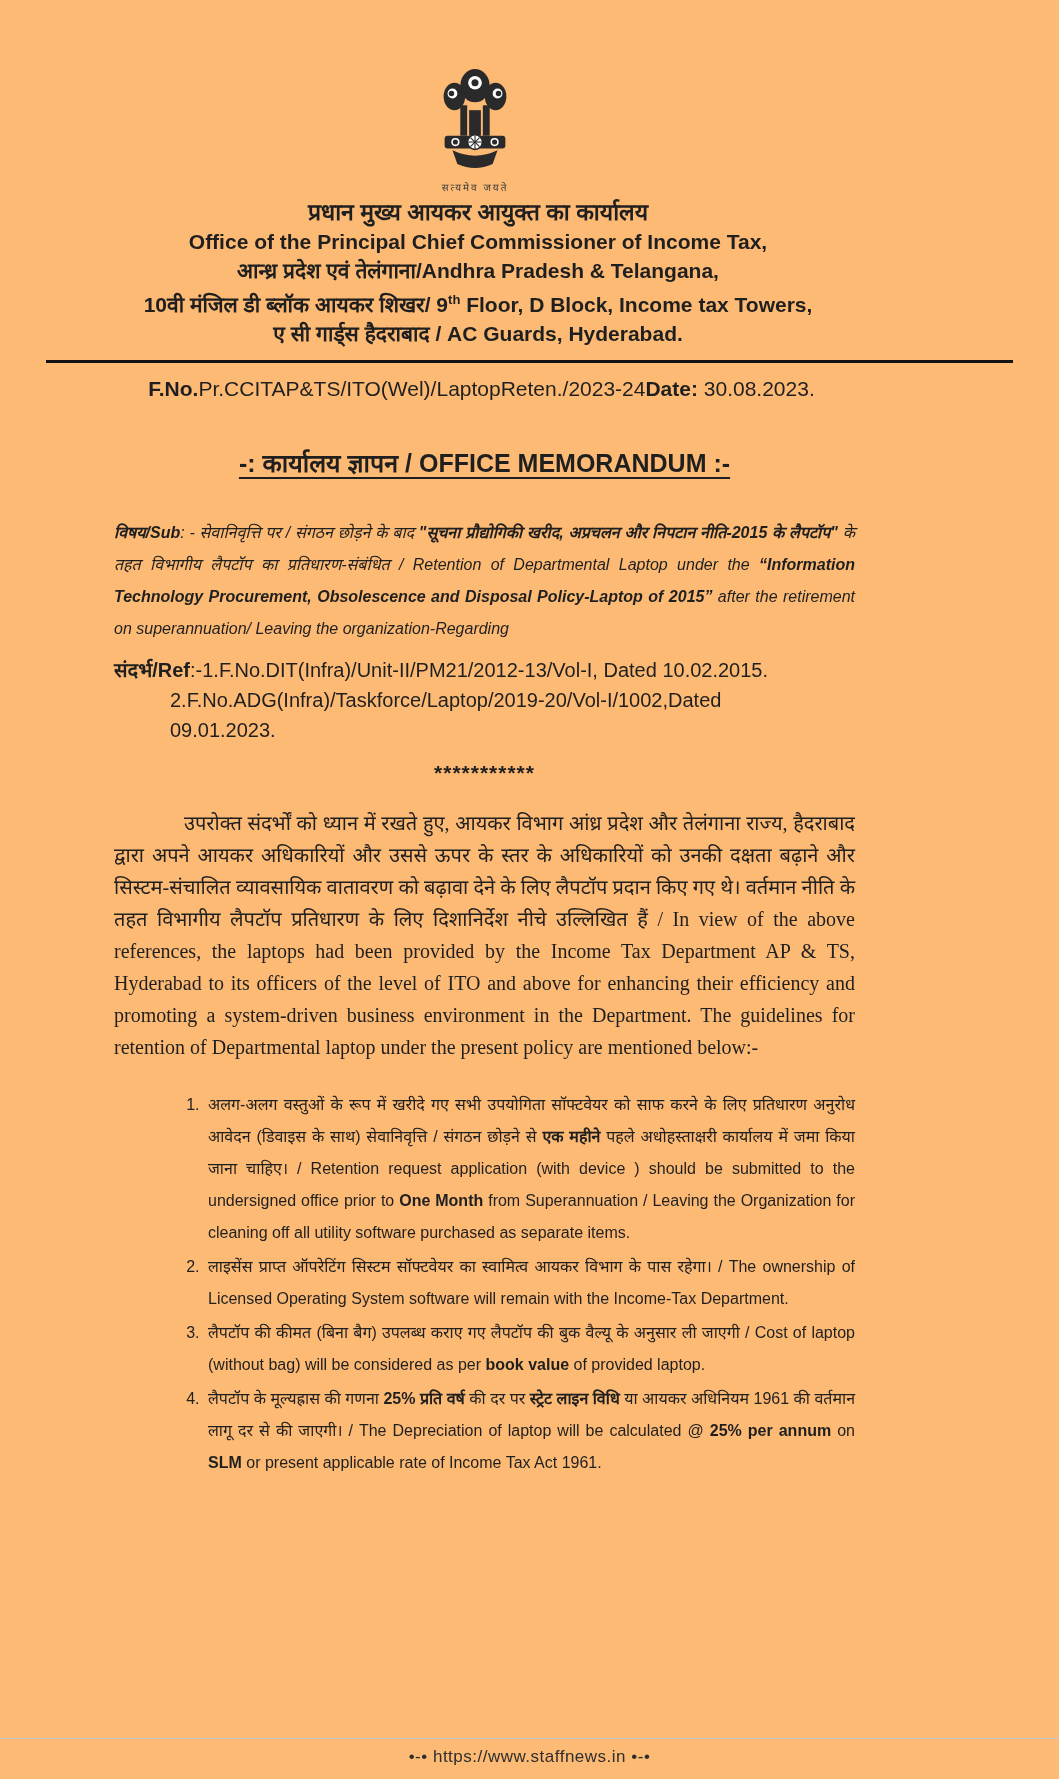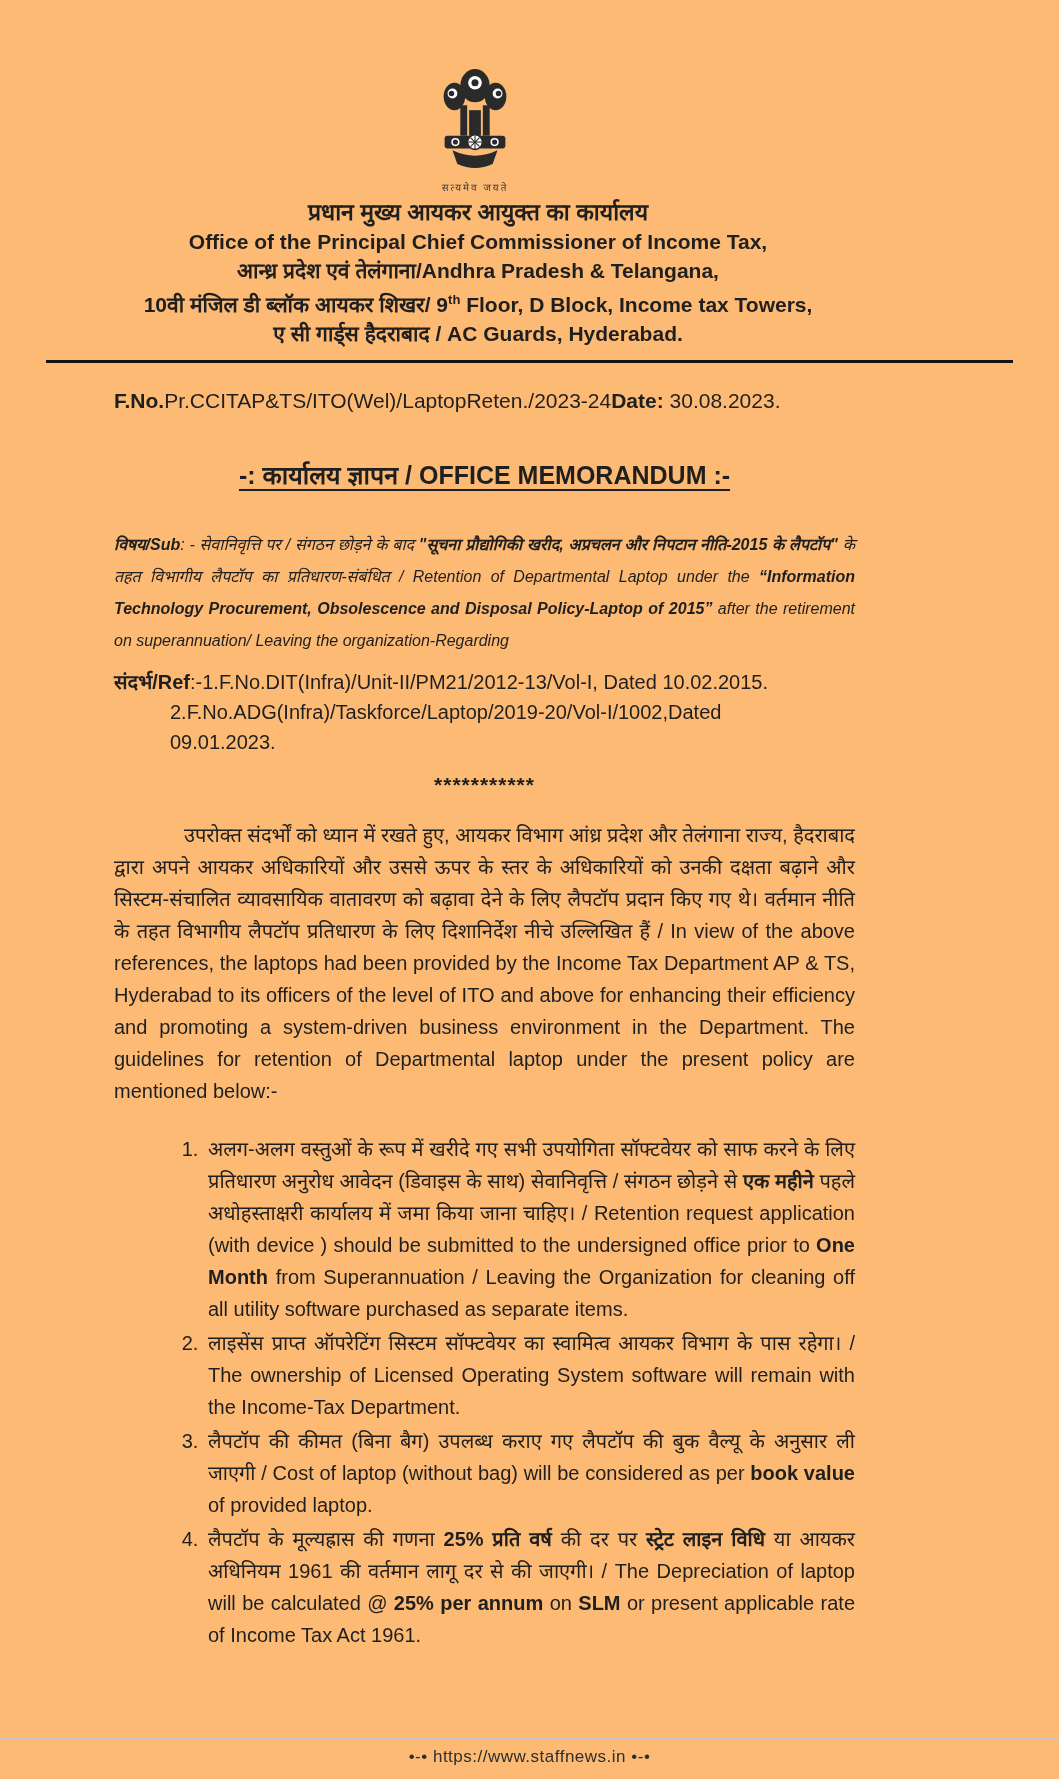--- a/index.html
+++ b/index.html
@@ -19,41 +19,41 @@
   .emblem-wrap { width:950px; padding-top:64px; text-align:center; }
   .emblem-caption { font-size:10px; letter-spacing:2px; color:#3a3a3a; margin-top:2px; }
 
   .letterhead { width:950px; text-align:center; margin-top:4px; font-weight:bold; }
   .h-line { line-height:29px; font-size:21px;padding-left:6px; }
   .h-line.hi-big { font-size:23px; }
 
   .rule { margin:12px 46px 0 46px; border-top:3.5px solid #141414; }
 
   .fileline {
-    display:flex; justify-content:flex-start;
-    padding:24px 210px 0 114px;
+    display:flex; justify-content:center;
+    padding:12px 210px 0 114px;
     font-size:21px; line-height:28px;
   }
 
   .memo-title {
     text-align:center; margin-top:42px; margin-left:-90px;
     font-size:25px; font-weight:bold;
     text-decoration:underline; text-underline-offset:5px;
   }
 
   .content { padding:0 204px 0 114px; }
   .subject { margin-top:38px; font-size:16px; line-height:32px; text-align:justify;font-style:italic; }
   .ref1 { margin-top:10px; font-size:20px; line-height:30px; }
   .ref2 { font-size:20px; line-height:30px; margin-left:56px; }
   .stars { text-align:center; margin-top:16px; font-size:21px; font-weight:bold; letter-spacing:1px; }
-  .body-para { margin-top:22px; font-size:20px; line-height:32px; text-align:justify; text-indent:70px; }
+  .body-para { margin-top:22px; font-size:20px; line-height:32px; text-align:justify; text-indent:70px;font-family:Liberation Serif, serif; }
 
   ol.guidelines { margin-top:26px; padding-left:90px; }
   ol.guidelines li {
-    font-size:20px; line-height:32px; text-align:justify;
+    font-size:16px; line-height:32px; text-align:justify;
     padding-left:4px; margin-bottom:2px;
   }
 
   .footer { position:absolute; left:0; right:0; bottom:12px; }
   .footer-rule { border-top:1.5px solid #c9c9c9; margin:0 0 8px 0; }
   .footer-text { text-align:center; font-size:17px; color:#2e2e2e; letter-spacing:0.5px; }
 </style>
 </head>
 <body>
 

